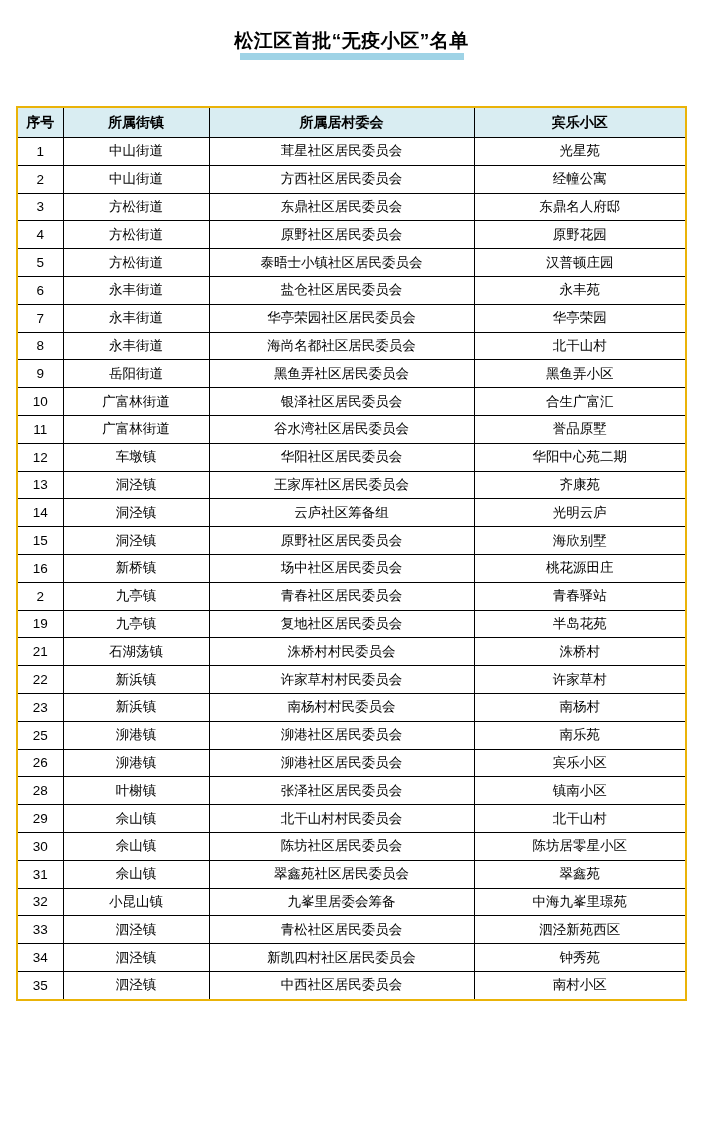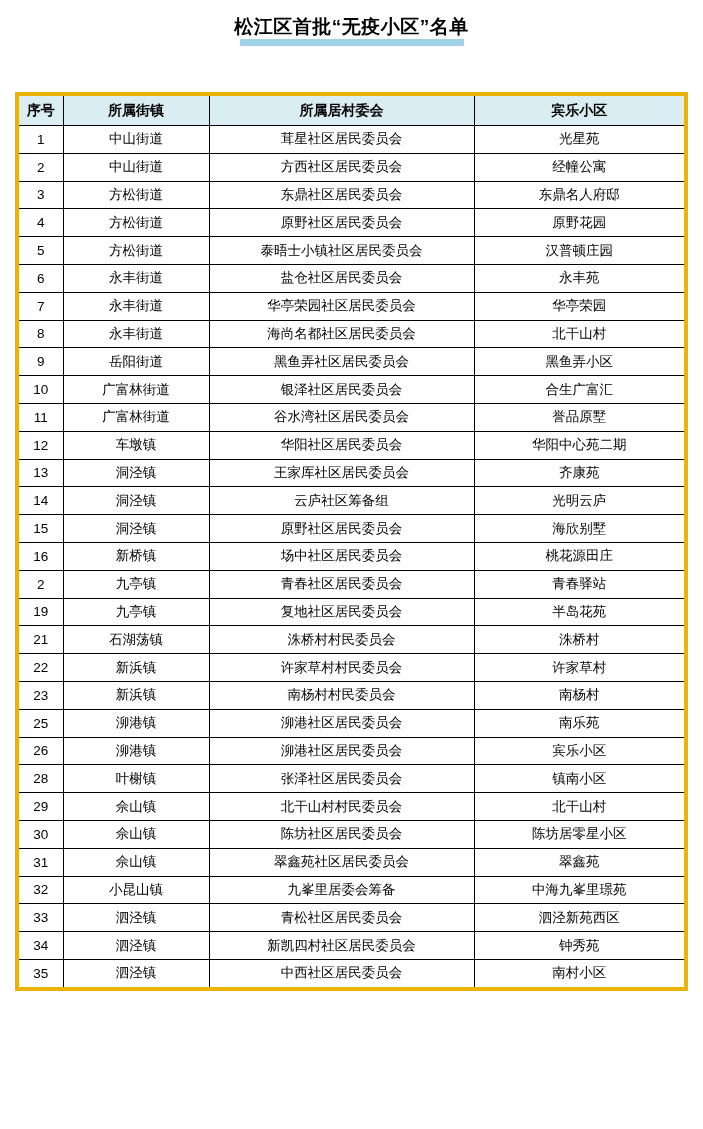--- a/index.html
+++ b/index.html
@@ -11,21 +11,21 @@
     color: #000000;
   }
   .page {
     width: 703px;
     height: 1129px;
     position: relative;
     background: #ffffff;
     overflow: hidden;
   }
   .title-wrap {
-    padding-top: 16px;
+    padding-top: 30px;
     text-align: center;
   }
   .page-title {
     display: inline-block;
     margin: 0;
     font-size: 19px;
     line-height: 22px;
     font-weight: bold;
     letter-spacing: 0.5px;
   }
@@ -33,21 +33,21 @@
     margin: 1px auto 0 auto;
     width: 224px;
     height: 7px;
     background: var(--underline, #9fd3e6);
   }
   table.list {
     margin: 46px auto 0 auto;
     width: 669px;
     border-collapse: collapse;
     table-layout: fixed;
-    border: 4px solid #eab308;
+    border: 2px solid #eab308;
   }
   table.list th, table.list td {
     border: 1px solid #000000;
     text-align: center;
     vertical-align: middle;
     padding: 0 2px;
     font-size: 13.5px;
     overflow: hidden;
     white-space: nowrap;
   }

